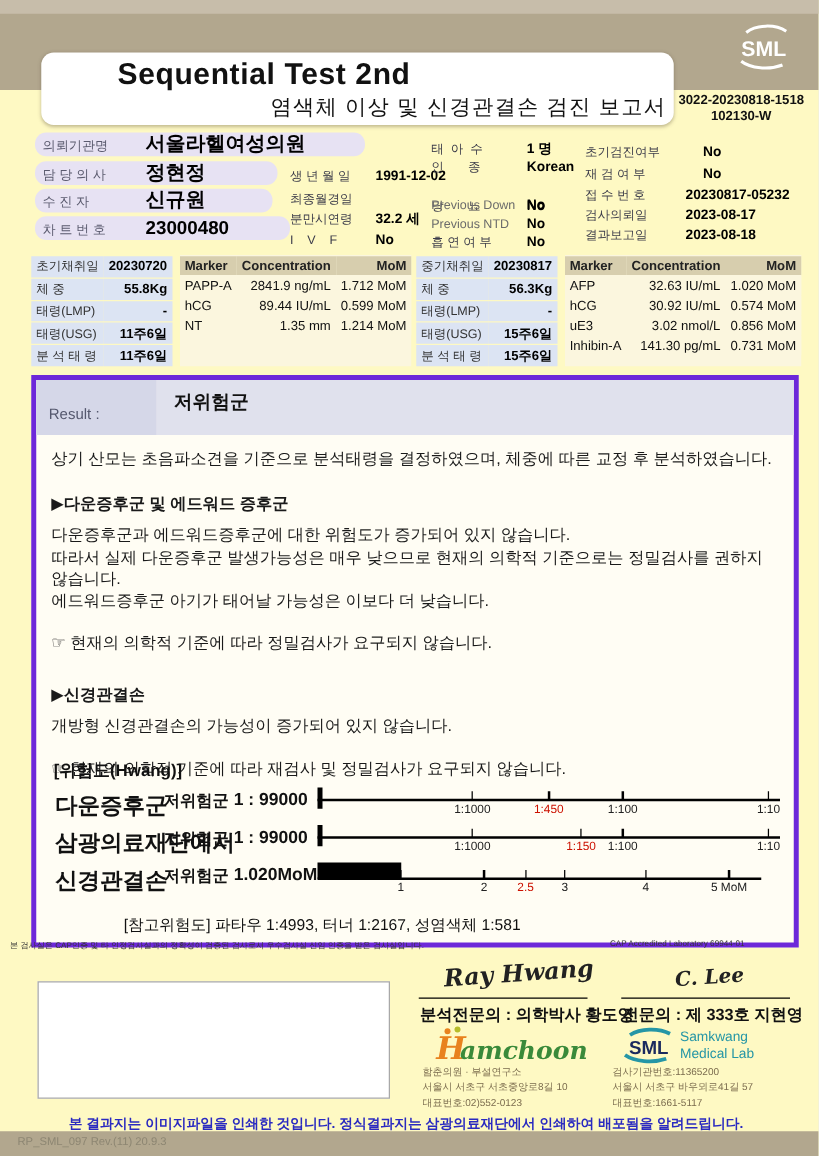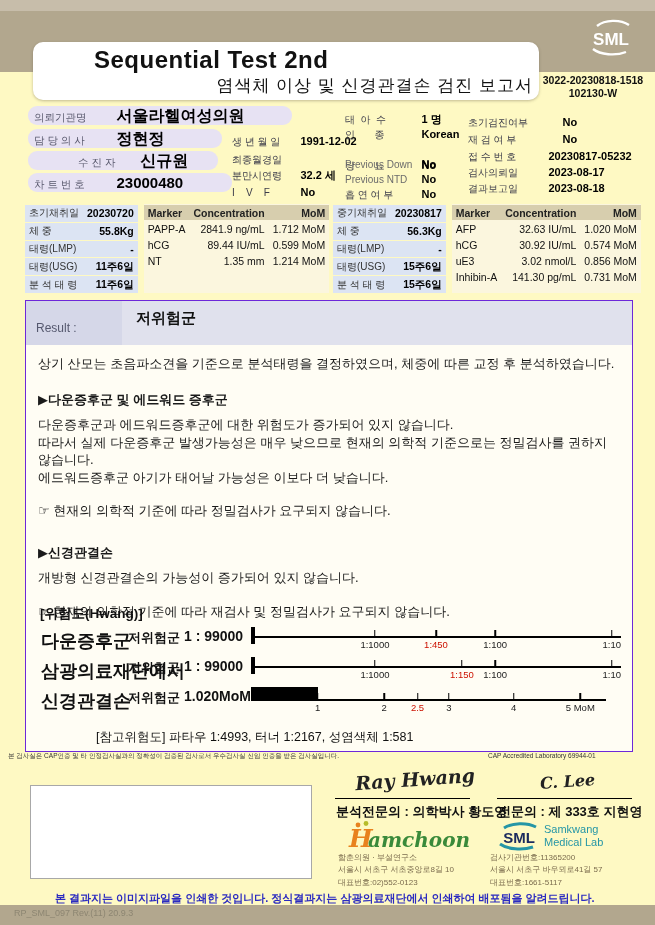--- a/index.html
+++ b/index.html
@@ -26,21 +26,21 @@
   .info{width:124px;font-size:10px;}
   .info td{background:#dce4f3;height:15px;padding:0 4px;color:#333;white-space:nowrap;}
   .info td.v{text-align:right;font-weight:bold;color:#000;font-size:10.5px;}
   .mwrap{background:#fbf6de;margin-left:6px;flex:1;height:89px;}
   .markers{width:100%;font-size:10.5px;}
   .markers td{height:15px;padding:0 4px;white-space:nowrap;}
   .markers .hd td{background:#d7ceae;font-weight:bold;color:#222;}
   .markers .r td{background:#fbf6de;}
   .markers td.c,.markers td.m{text-align:right;}
   
-  .resultbox{left:25px;top:300px;width:606px;height:450px;background:#fffdf4;border:1px solid #6d28d9;}
+  .resultbox{left:25px;top:300px;width:606px;height:450px;background:#fffdf4;border:4px solid #6d28d9;}
   .reshead{left:0;top:0;width:100%;height:44px;background:#e0e1ed;}
   .reslabelcell{left:0;top:0;width:96px;height:44px;background:#d5d7e8;}
   .reslabel{left:10px;top:20px;font-size:12px;color:#55586e;}
   .resvalue{left:110px;top:8px;font-size:15px;font-weight:bold;}
   .resbody{left:12px;top:54px;width:584px;font-size:13px;line-height:1.35;color:#1a1a1a;}
   .resbody .intro{margin-bottom:18px;}
   .resbody .shead{font-weight:bold;margin:14px 0 8px 0;}
   .resbody .note{margin:16px 0 6px 0;}
   
   .risktitle{left:14px;top:304px;font-size:13.5px;font-weight:bold;}
@@ -94,21 +94,21 @@
   </div>
 
   <div class="abs pillrow" style="left:28px;top:106px;width:252px;">
     <span class="plabel" style="width:78px;">의뢰기관명</span>
     <span class="pvalue">서울라헬여성의원</span>
   </div>
   <div class="abs pillrow" style="left:28px;top:129px;width:182px;">
     <span class="plabel" style="width:78px;">담 당 의 사</span>
     <span class="pvalue">정현정</span>
   </div>
-  <div class="abs pillrow" style="left:28px;top:151px;width:178px;text-align:center;">
+  <div class="abs pillrow" style="left:28px;top:151px;width:178px;">
     <span class="plabel" style="width:78px;">수  진  자</span>
     <span class="pvalue">신규원</span>
   </div>
   <div class="abs pillrow" style="left:28px;top:173px;width:192px;">
     <span class="plabel" style="width:78px;">차 트 번 호</span>
     <span class="pvalue" style="font-size:15px;">23000480</span>
   </div>
 
   <div class="abs" style="left:232px;top:131px;">
     <span class="flabel" style="width:64px;">생 년 월 일</span>

